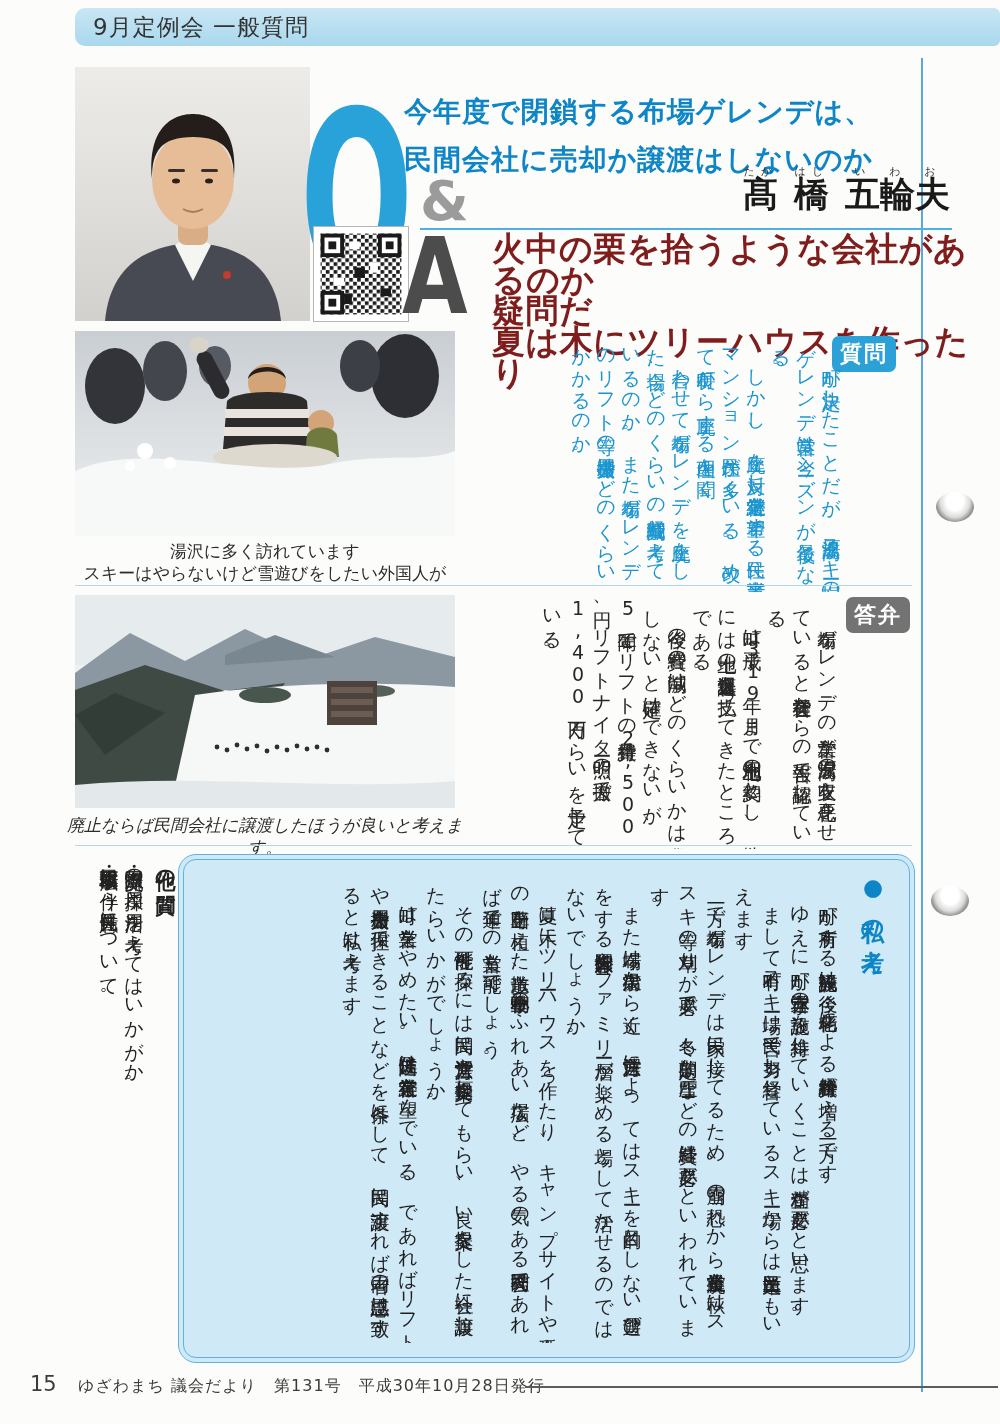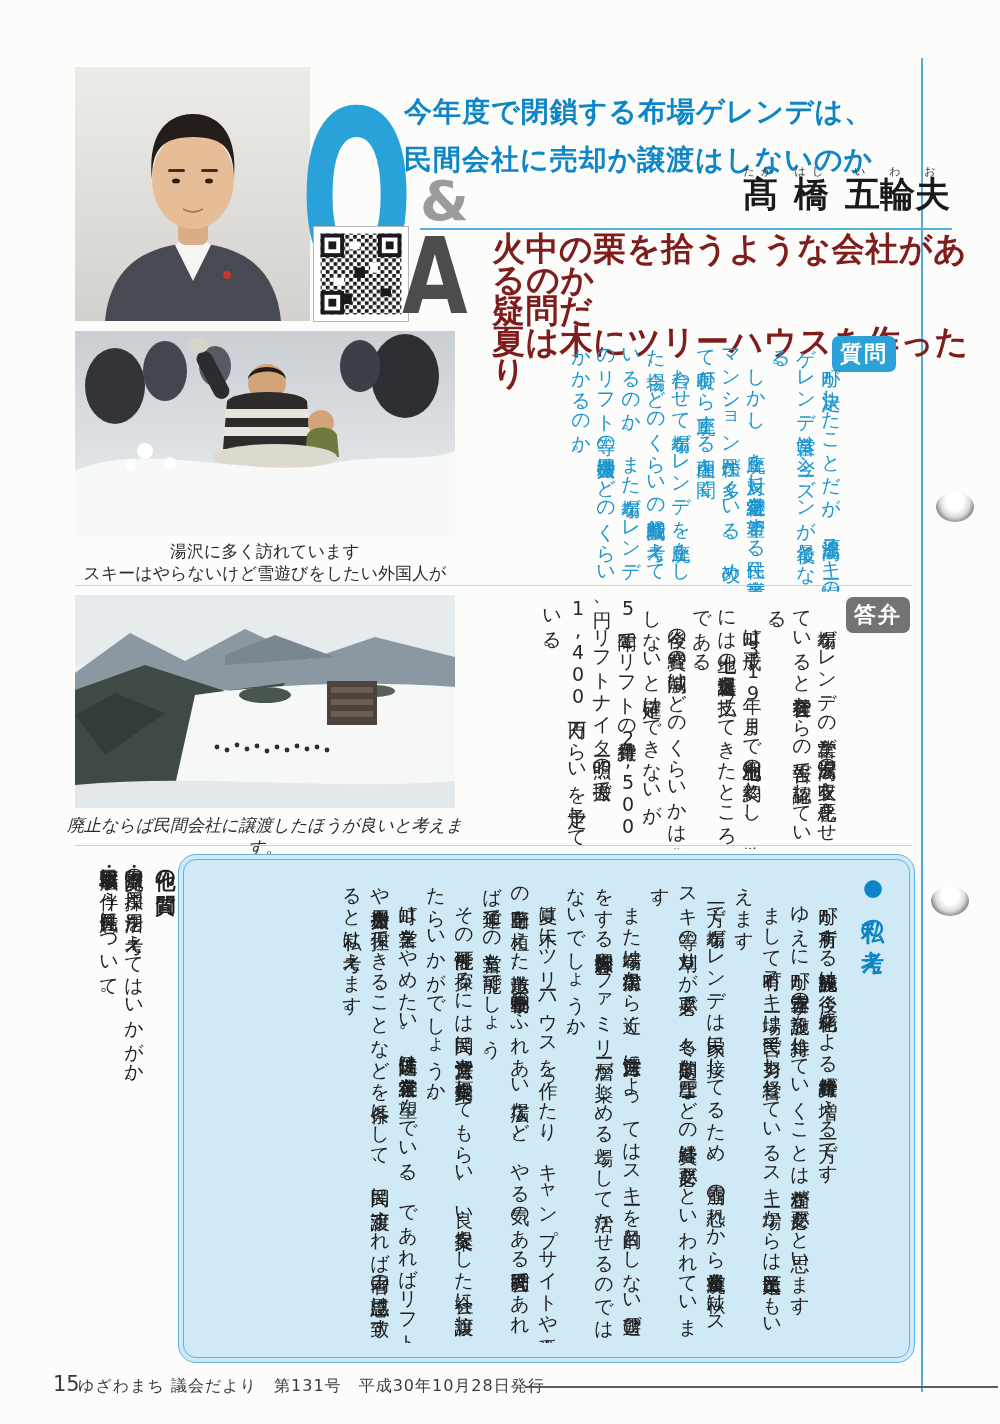--- a/index.html
+++ b/index.html
@@ -68,29 +68,32 @@
   .opinion-box{position:absolute;left:178px;top:854px;width:737px;height:509px;
     background:#cfe9f7;border:1px solid #5fb2e2;border-radius:18px;padding:4px;box-sizing:border-box;}
   .opinion-inner{width:100%;height:100%;border:1px solid #5fb2e2;border-radius:13px;
     box-sizing:border-box;padding:14px 16px;}
   .opinion-content{width:100%;height:100%;font-size:19px;line-height:28px;color:#1f1f1f;overflow:hidden;}
   .opinion-head{color:#0d85c6;font-weight:bold;font-size:23px;line-height:40px;
     letter-spacing:2px;margin-block-end:10px !important;}
 
   
   .footer{position:absolute;left:0;top:1372px;width:1000px;height:34px;}
-  .pgnum{position:absolute;left:30px;top:0;font-size:21px;color:#3b3b3b;margin-left:23px;}
+  .pgnum{position:absolute;left:30px;top:0;font-size:21px;color:#3b3b3b;}
   .ftext{position:absolute;left:78px;top:4px;font-size:16px;color:#3b3b3b;letter-spacing:1px;white-space:nowrap;}
   .fline{position:absolute;left:525px;top:14px;width:473px;height:2px;background:#5c5c5c;}
 </style>
 </head>
 <body>
 
 <div class="page">
 
+  <div class="header-bar">
+    <span>9月定例会 一般質問</span>
+  </div>
 
   <div class="v-rule"></div>
   <div class="hole hole1"></div>
   <div class="hole hole2"></div>
 
   <div class="photo" style="left:75px;top:67px;width:235px;height:254px;">
     <svg viewBox="0 0 235 254" width="235" height="254">
       <defs>
           <linearGradient id="pg" x1="0" y1="0" x2="0" y2="1">
         <stop offset="0" stop-color="#edece8"></stop>

